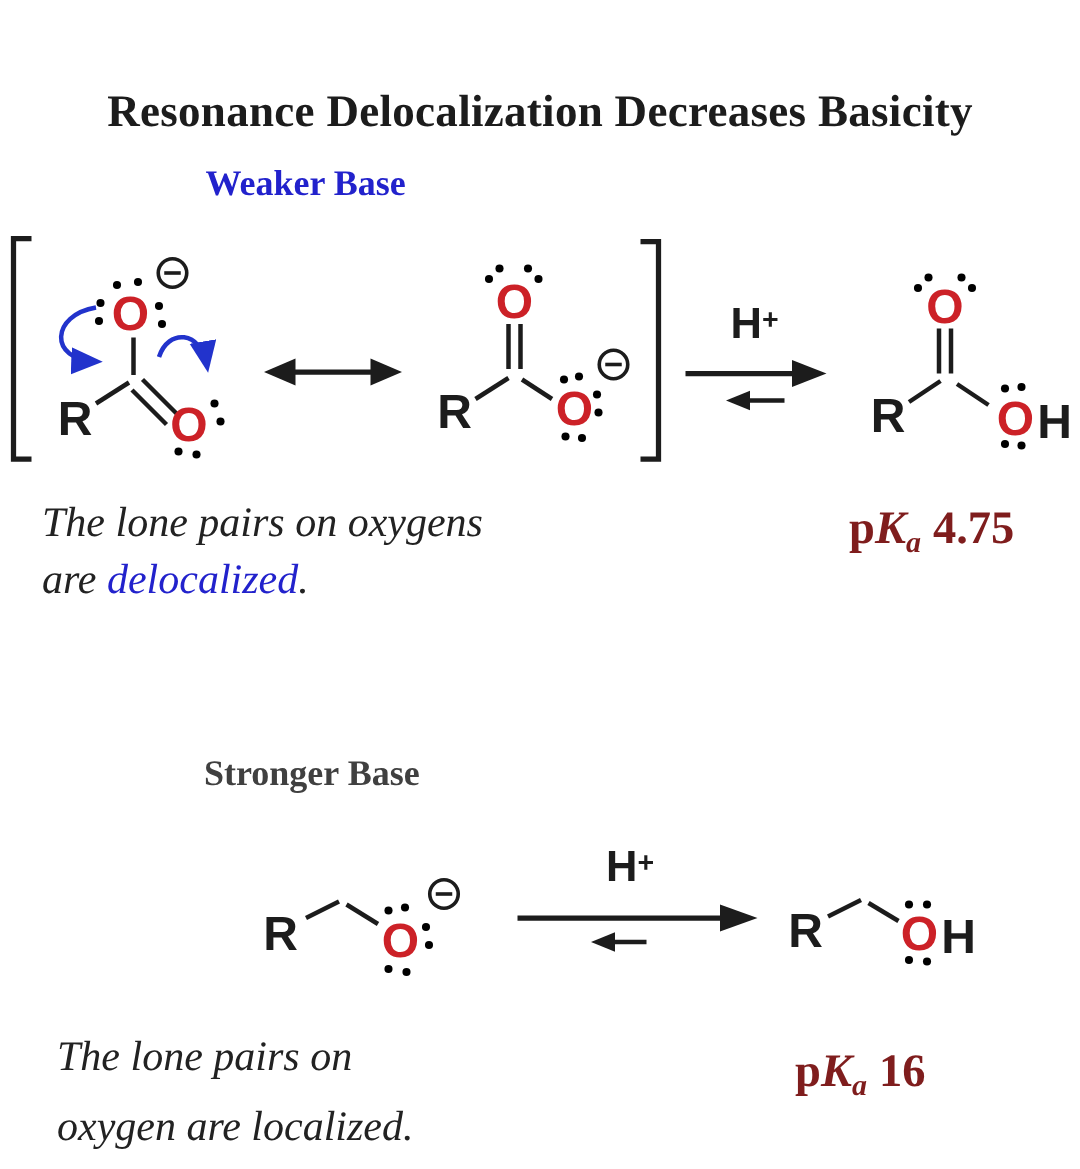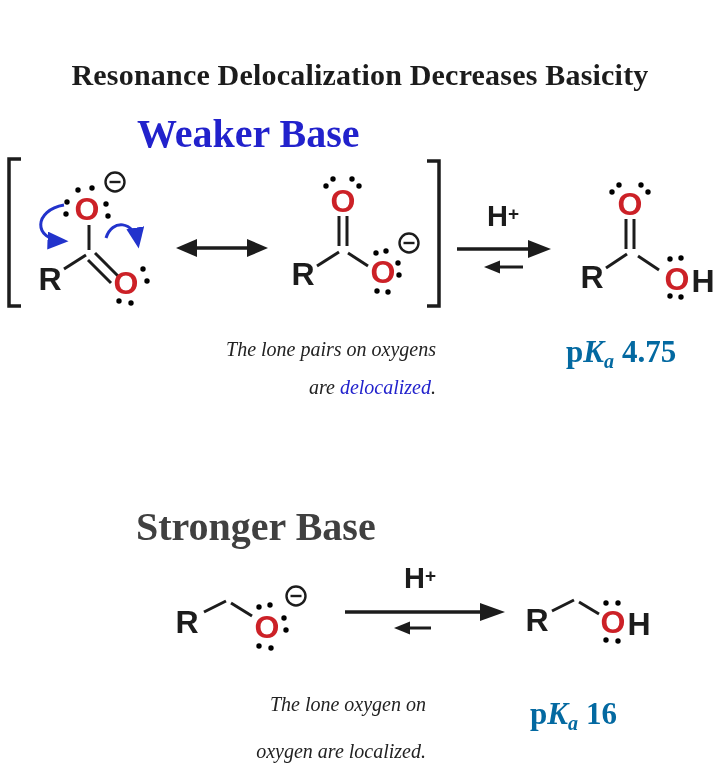--- a/index.html
+++ b/index.html
@@ -1,35 +1,35 @@
 <!DOCTYPE html>
 <html><head>
 <meta charset="utf-8">
 <style>
   html,body{margin:0;padding:0;background:#ffffff;}
   .canvas{position:relative;width:720px;height:779px;background:#ffffff;overflow:hidden;
           font-family:"Liberation Serif", serif;color:#1c1c1c;}
   svg.art{position:absolute;left:0;top:0;width:720px;height:779px;}
   .title{position:absolute;left:0;top:10px;width:720px;text-align:center;
          font-size:30px;font-weight:bold;letter-spacing:.2px;margin-top:48px;}
-  .sec-label{position:absolute;font-size:40px;font-weight:bold;}
+  .sec-label{position:absolute;font-size:24px;font-weight:bold;}
   .weaker-label{left:137px;top:110px;color:#2222cc;}
   .stronger-label{left:136px;top:503px;color:#404040;}
   .atom{position:absolute;transform:translate(-50%,-50%);
         font-family:"Liberation Sans", sans-serif;font-weight:bold;font-size:32px;line-height:1;}
   .oxygen{color:#cc2127;}
   .carbonH{color:#1c1c1c;}
   .proton{position:absolute;font-family:"Liberation Sans", sans-serif;font-weight:bold;
           font-size:29px;line-height:1;color:#1c1c1c;}
   .proton sup{font-size:19px;vertical-align:6px;}
-  .caption{position:absolute;text-align:right;font-style:italic;font-size:20px;color:#222;}
+  .caption{position:absolute;text-align:left;font-style:italic;font-size:28px;color:#222;}
   .cap1{left:28px;top:330px;width:408px;line-height:38px;}
   .cap2{left:38px;top:681px;width:388px;line-height:47px;}
   .kw{color:#2222cc;font-weight:normal;}
-  .pka{position:absolute;font-size:31px;font-weight:bold;color:#0369a1;}
+  .pka{position:absolute;font-size:31px;font-weight:bold;color:#7f1d1d;}
   .pka1{left:566px;top:334px;}
   .pka2{left:530px;top:696px;}
   .pka .kital{font-style:italic;}
   .pka sub{font-size:20px;font-style:italic;vertical-align:-6px;}
   .pka .val{margin-left:8px;}
 </style>
 </head>
 <body>
 
 <div class="canvas">
@@ -181,21 +181,21 @@
   <span class="atom carbonH" style="left:187px;top:622px;">R</span>
   <span class="atom oxygen" style="left:267px;top:627px;">O</span>
 
   <span class="proton" style="left:404px;top:564px;"><span>H</span><sup>+</sup></span>
 
   <span class="atom carbonH" style="left:537px;top:620px;">R</span>
   <span class="atom oxygen" style="left:613px;top:622px;">O</span>
   <span class="atom carbonH" style="left:639px;top:624px;">H</span>
 
   <div class="caption cap2">
-    <span>The lone oxygen on</span><br>
+    <span>The lone pairs on</span><br>
     <span>oxygen are localized.</span>
   </div>
 
   <div class="pka pka2">
     <span>p</span><span class="kital">K</span><sub>a</sub><span class="val">16</span>
   </div>
 
 </div>
 
 </body></html>

